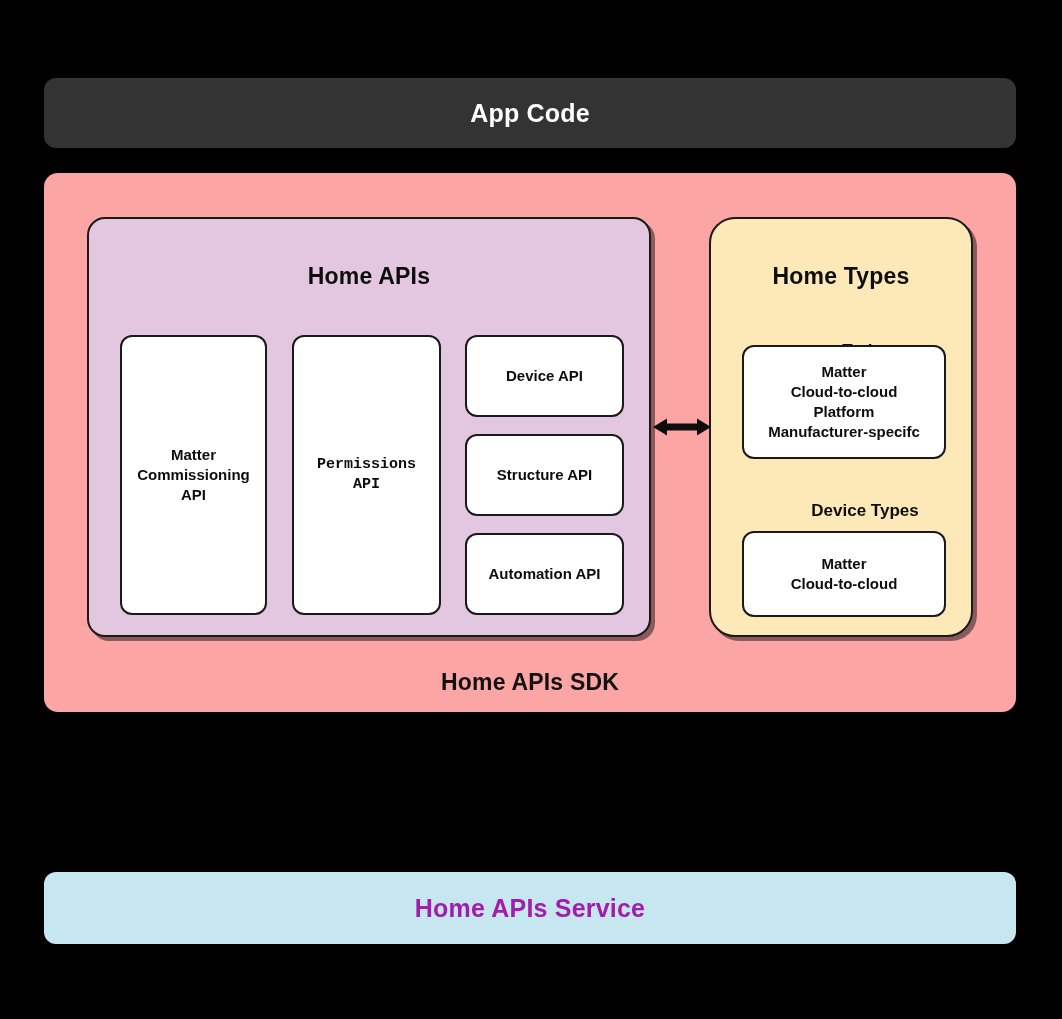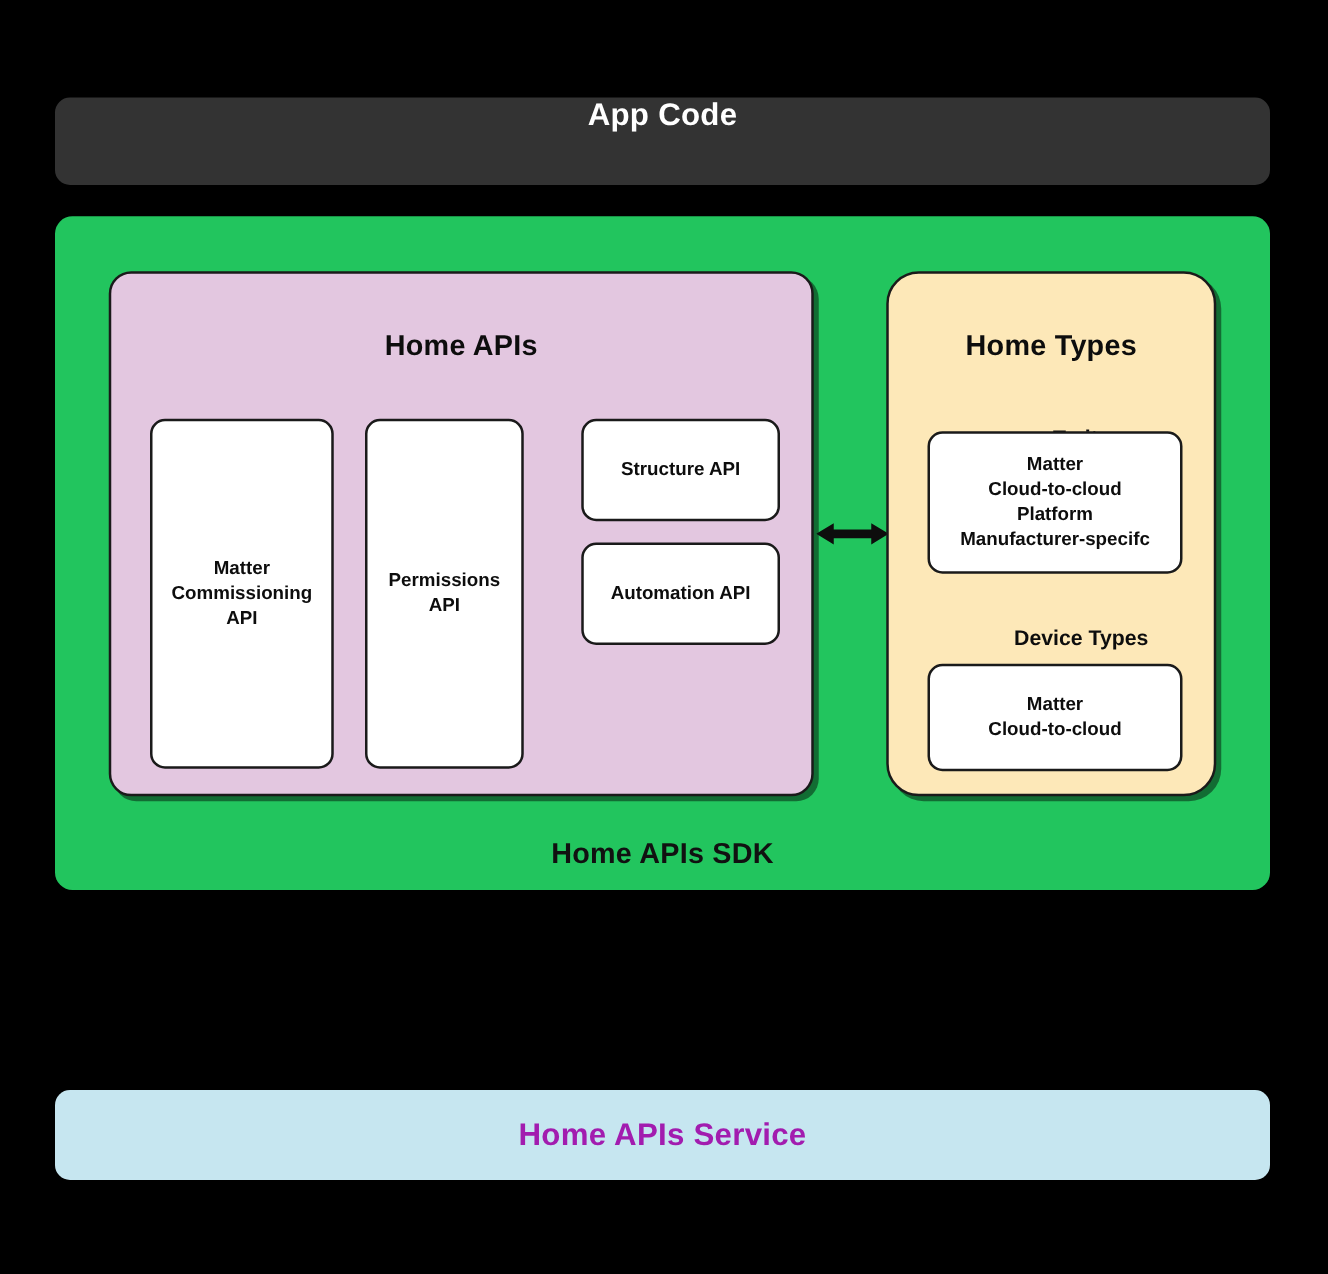--- a/index.html
+++ b/index.html
@@ -24,37 +24,38 @@
   
   .app-code-bar {
     position: absolute;
     left: 44px;
     top: 78px;
     width: 972px;
     height: 70px;
     background: #333333;
     border-radius: 12px;
     display: flex;
+    align-items: center;
     justify-content: center;
   }
   .app-code-label {
     color: #ffffff;
     font-size: 25px;
     font-weight: bold;
     letter-spacing: 0.2px;
   }
 
   
   .sdk-container {
     position: absolute;
     left: 44px;
     top: 173px;
     width: 972px;
     height: 539px;
-    background: #22c55e;
+    background: #fca5a5;
     border-radius: 14px;
   }
 
   .sdk-label {
     position: absolute;
     left: 0;
     right: 0;
     bottom: 16px;
     text-align: center;
     color: #111111;
@@ -132,21 +133,22 @@
     left: 31px;
     top: 116px;
     display: flex;
     gap: 25px;
   }
   .card-tall {
     width: 147px;
     height: 280px;
   }
   .card-tall.wide {
-    width: 127px;
+    width: 149px;
+    font-family: Liberation Mono, monospace;
   }
 
   
   .stack-cards {
     position: absolute;
     left: 376px;
     top: 116px;
     display: flex;
     flex-direction: column;
     gap: 17px;
@@ -231,20 +233,21 @@
       <div class="tall-cards">
         <div class="card card-tall">
             <span>Matter<br>Commissioning<br>API</span>
           </div>
         <div class="card card-tall wide">
             <span>Permissions API</span>
           </div>
       </div>
 
       <div class="stack-cards">
+        <div class="card card-stack">Device API</div>
         <div class="card card-stack">Structure API</div>
         <div class="card card-stack">Automation API</div>
       </div>
     </div>
 
     <div class="arrow-link">
       <svg width="58" height="26" viewBox="0 0 58 26" aria-hidden="true">
         <path d="M0 13 L14 4.5 L14 9.5 L44 9.5 L44 4.5 L58 13 L44 21.5 L44 16.5 L14 16.5 L14 21.5 Z" fill="#0d0d0d"></path>
       </svg>
     </div>

